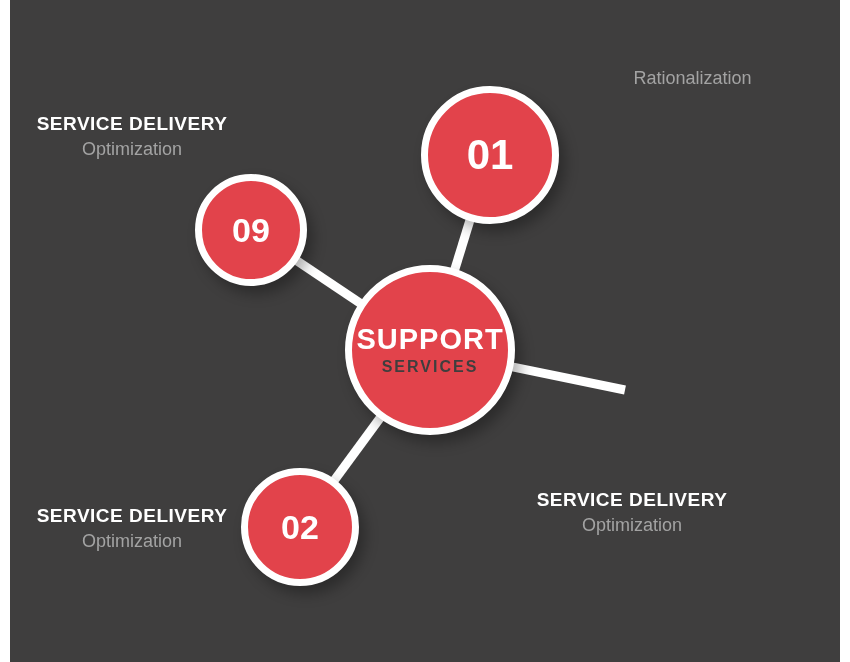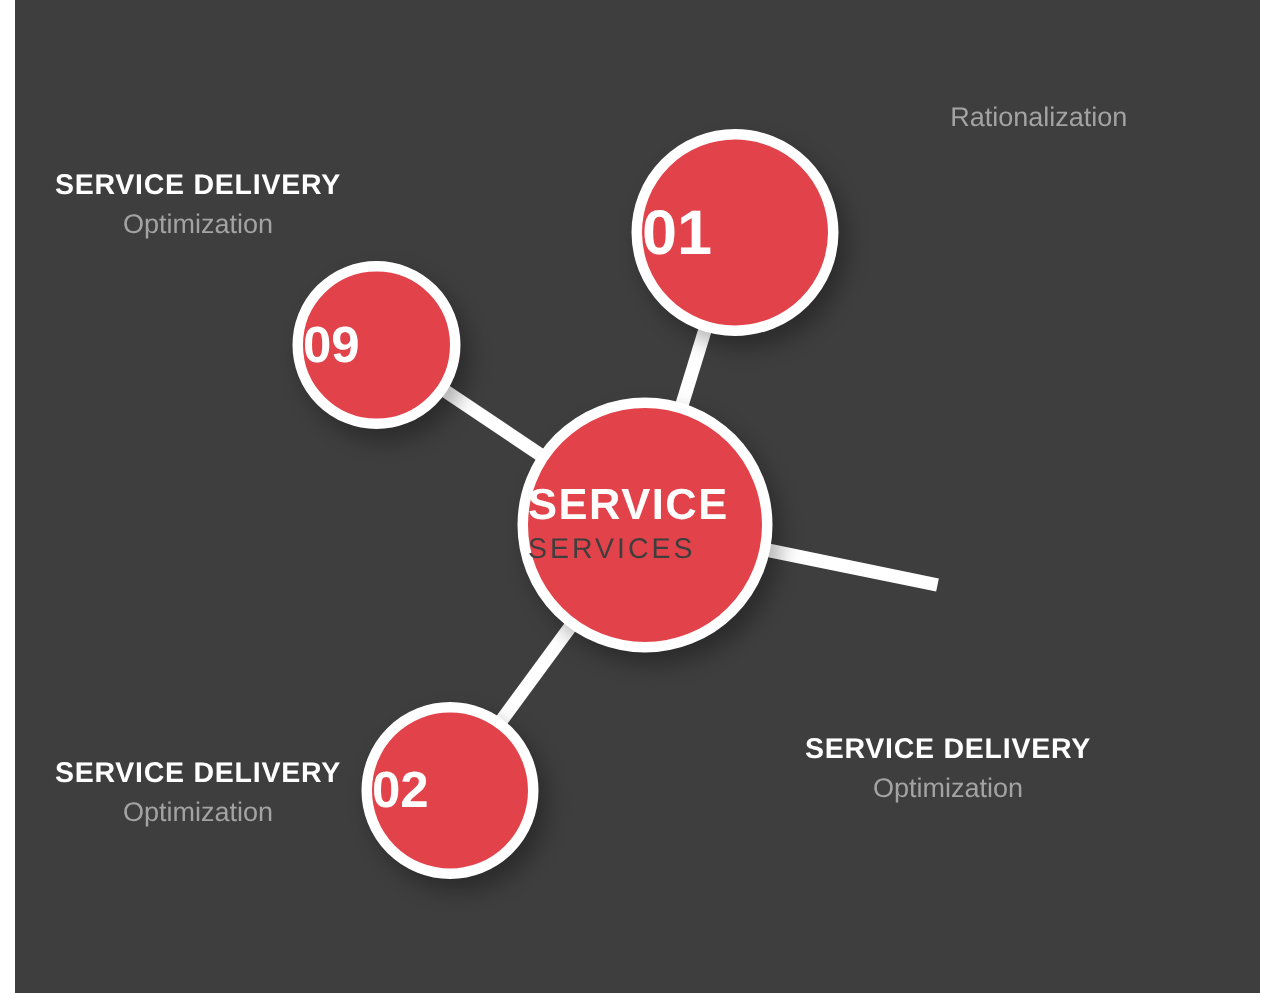--- a/index.html
+++ b/index.html
@@ -32,39 +32,40 @@
     height: 662px;
   }
   .circle {
     position: absolute;
     box-sizing: border-box;
     background: #e2434b;
     border: 7px solid #ffffff;
     border-radius: 50%;
     display: flex;
     flex-direction: column;
+    align-items: center;
     justify-content: center;
     box-shadow: 6px 8px 14px rgba(0,0,0,0.30);
     color: #ffffff;
     font-weight: bold;
   }
   .hub {
     left: 335px; top: 265px;
     width: 170px; height: 170px;
   }
   .hub .hub-title {
     font-size: 29px;
     font-weight: bold;
     color: #ffffff;
     letter-spacing: 1px;
     line-height: 1.1;
   }
   .hub .hub-subtitle {
-    font-size: 19px;
-    font-weight: normal;
+    font-size: 16px;
+    font-weight: bold;
     color: #3f3e3e;
     letter-spacing: 2px;
     margin-top: 3px;
   }
   .node-01 { left: 411px; top: 86px;  width: 138px; height: 138px; font-size: 42px; }
   .node-02 { left: 559px; top: 334px; width: 112px; height: 112px; font-size: 32px; }
   .node-03 { left: 231px; top: 468px; width: 118px; height: 118px; font-size: 34px; }
   .node-04 { left: 185px; top: 174px; width: 112px; height: 112px; font-size: 34px; }
   .label {
     position: absolute;
@@ -97,21 +98,21 @@
   <div class="canvas">
 
     <svg class="connectors" viewBox="0 0 830 662" xmlns="http://www.w3.org/2000/svg">
       <line x1="420" y1="350" x2="480" y2="155" stroke="#ffffff" stroke-width="9"></line>
       <line x1="420" y1="350" x2="615" y2="390" stroke="#ffffff" stroke-width="9"></line>
       <line x1="420" y1="350" x2="290" y2="527" stroke="#ffffff" stroke-width="9"></line>
       <line x1="420" y1="350" x2="241" y2="230" stroke="#ffffff" stroke-width="9"></line>
     </svg>
 
     <div class="circle hub">
-      <div class="hub-title">SERVICE</div>
+      <div class="hub-title">SUPPORT</div>
       <div class="hub-subtitle">SERVICES</div>
     </div>
 
     <div class="circle node-01">
       <span>01</span>
     </div>
     <div class="circle node-03">
       <span>02</span>
     </div>
     <div class="circle node-04">

